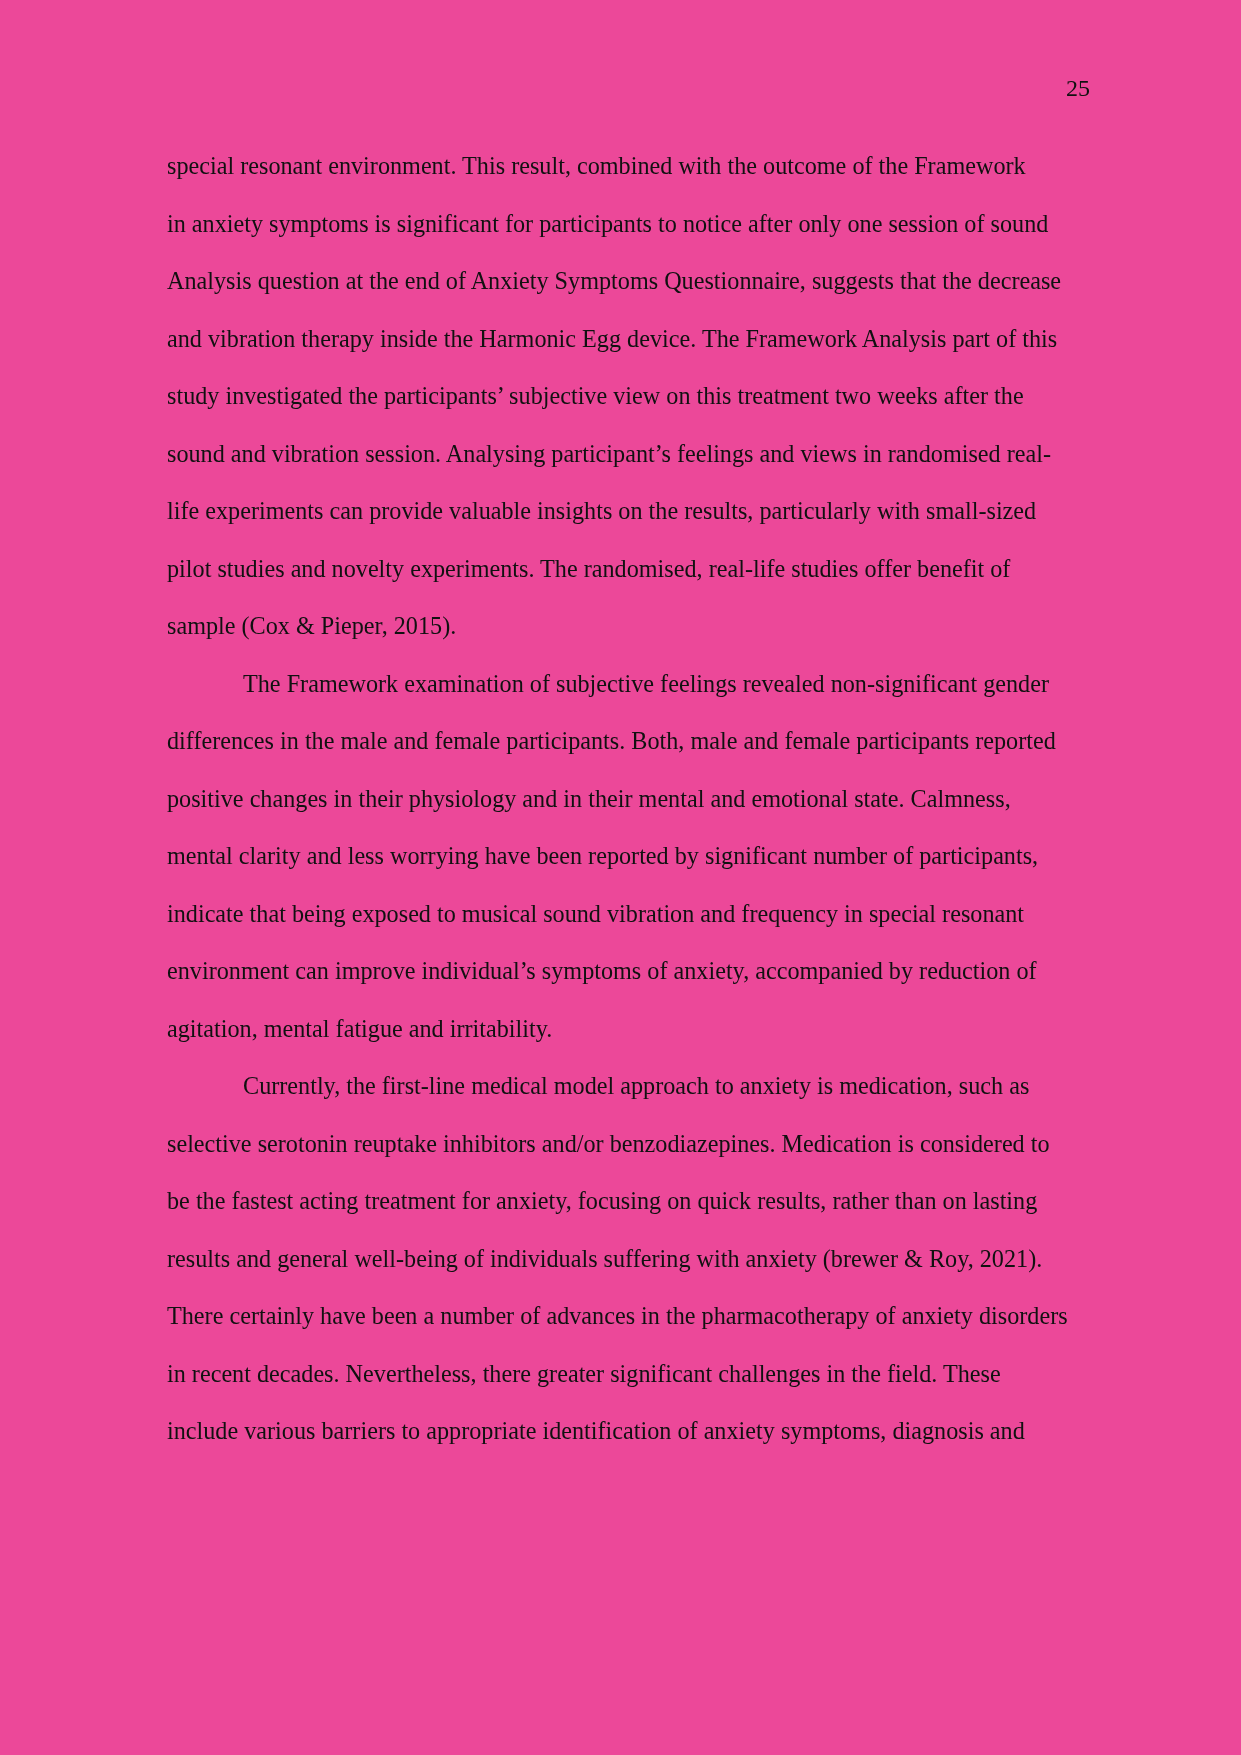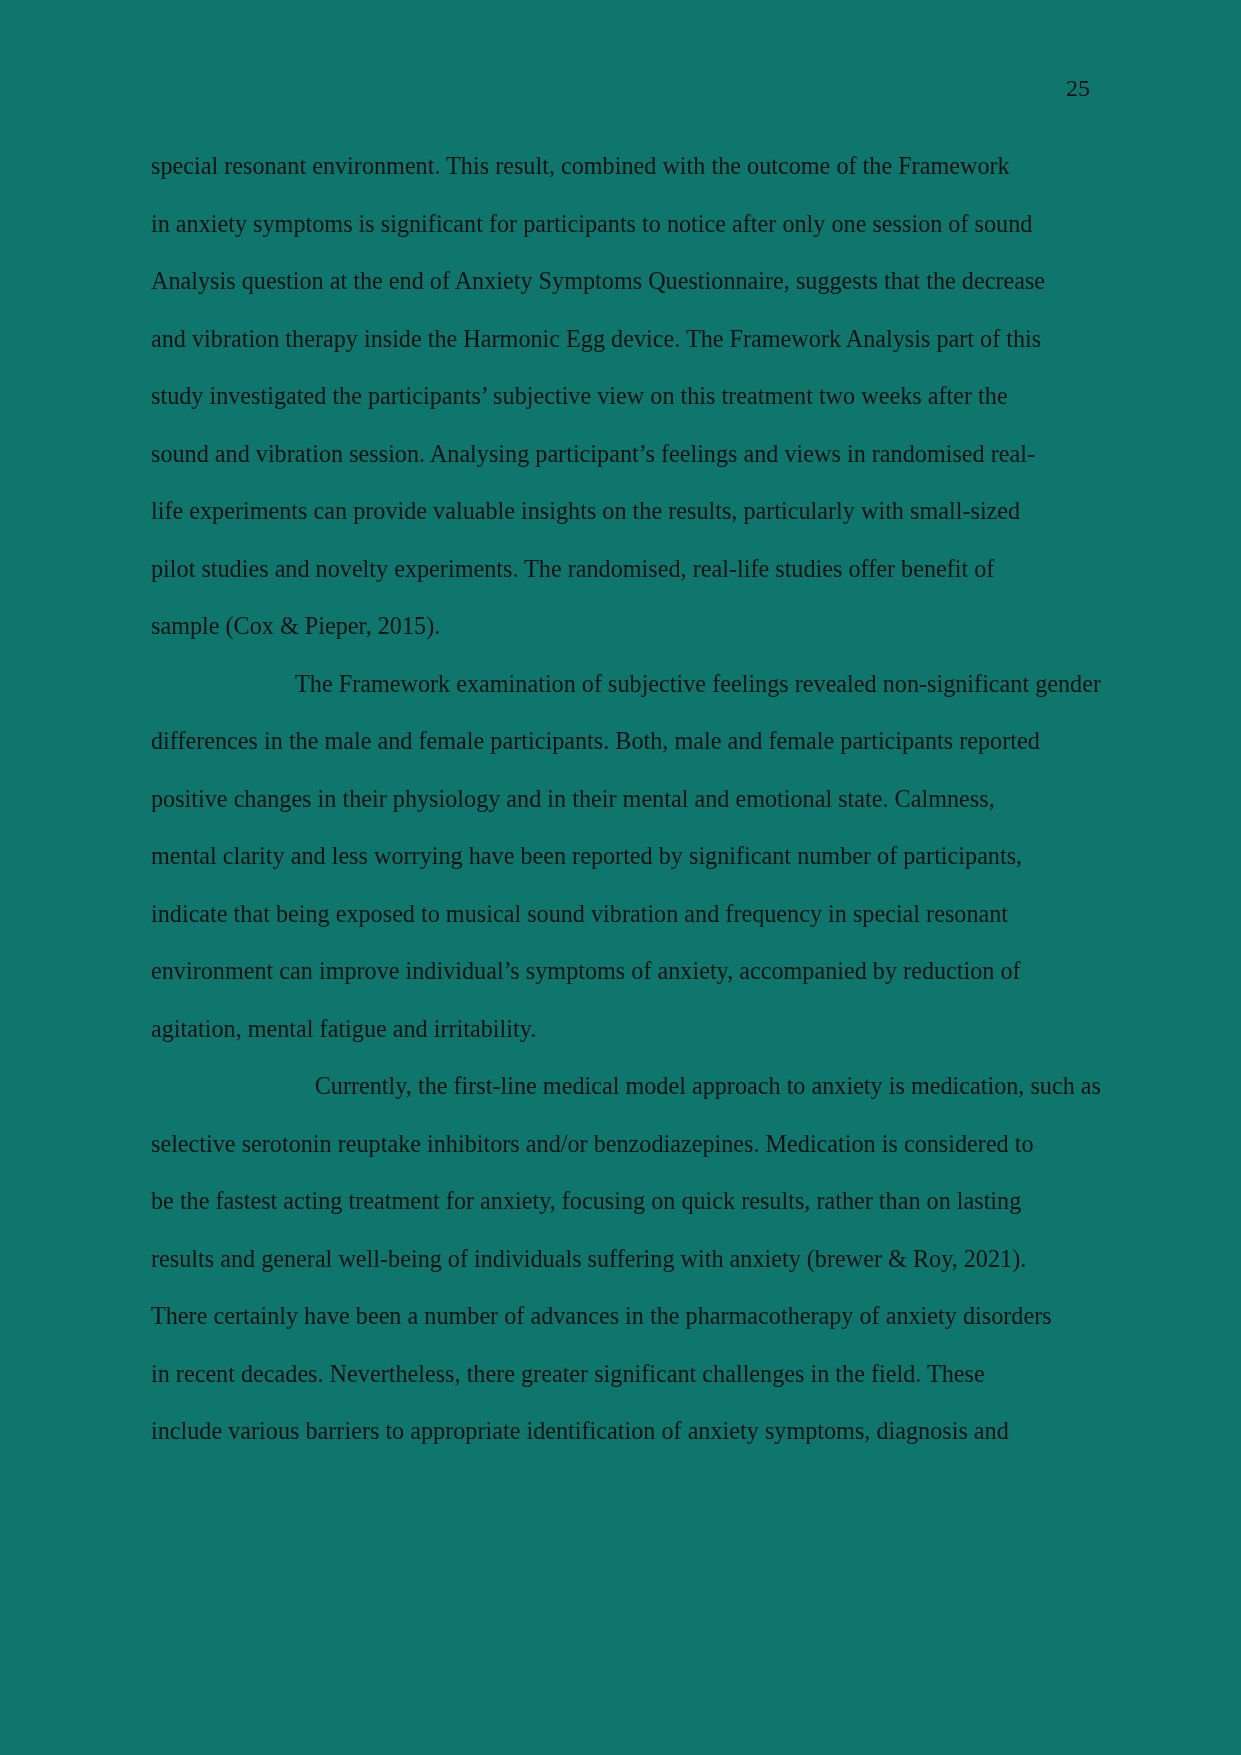--- a/index.html
+++ b/index.html
@@ -1,31 +1,31 @@
 <!DOCTYPE html>
 <html><head>
 <meta charset="utf-8">
 <style>
   html, body { margin: 0; padding: 0; background: #ffffff; }
   body { width: 1241px; height: 1755px; position: relative; overflow: hidden; }
   .page {
     position: absolute; left: 0; top: 0; width: 1241px; height: 1755px;
-    background: #0f766e; color: #111111;
+    background: #ec4899; color: #111111;
     font-family: "Liberation Serif", "DejaVu Serif", serif;
   }
   .page-number {
     position: absolute; top: 74px; right: 151px;
     font-size: 24px; line-height: 28px;
   }
   .body-text {
     position: absolute; left: 151px; top: 137px; width: 950px;
     font-size: 24.2px; line-height: 57.5px;
   }
-  .line { display: block; white-space: nowrap; height: 57.5px; }
-  .indent { padding-left: 76px; text-align: right; }
+  .line { display: block; white-space: nowrap; height: 57.5px; margin-left: 16px; }
+  .indent { padding-left: 76px; }
 </style>
 </head>
 <body>
 
 <div class="page">
   <div class="page-number">25</div>
 
   <div class="body-text">
     <div>
       <span class="line">special resonant environment. This result, combined with the outcome of the Framework</span>

